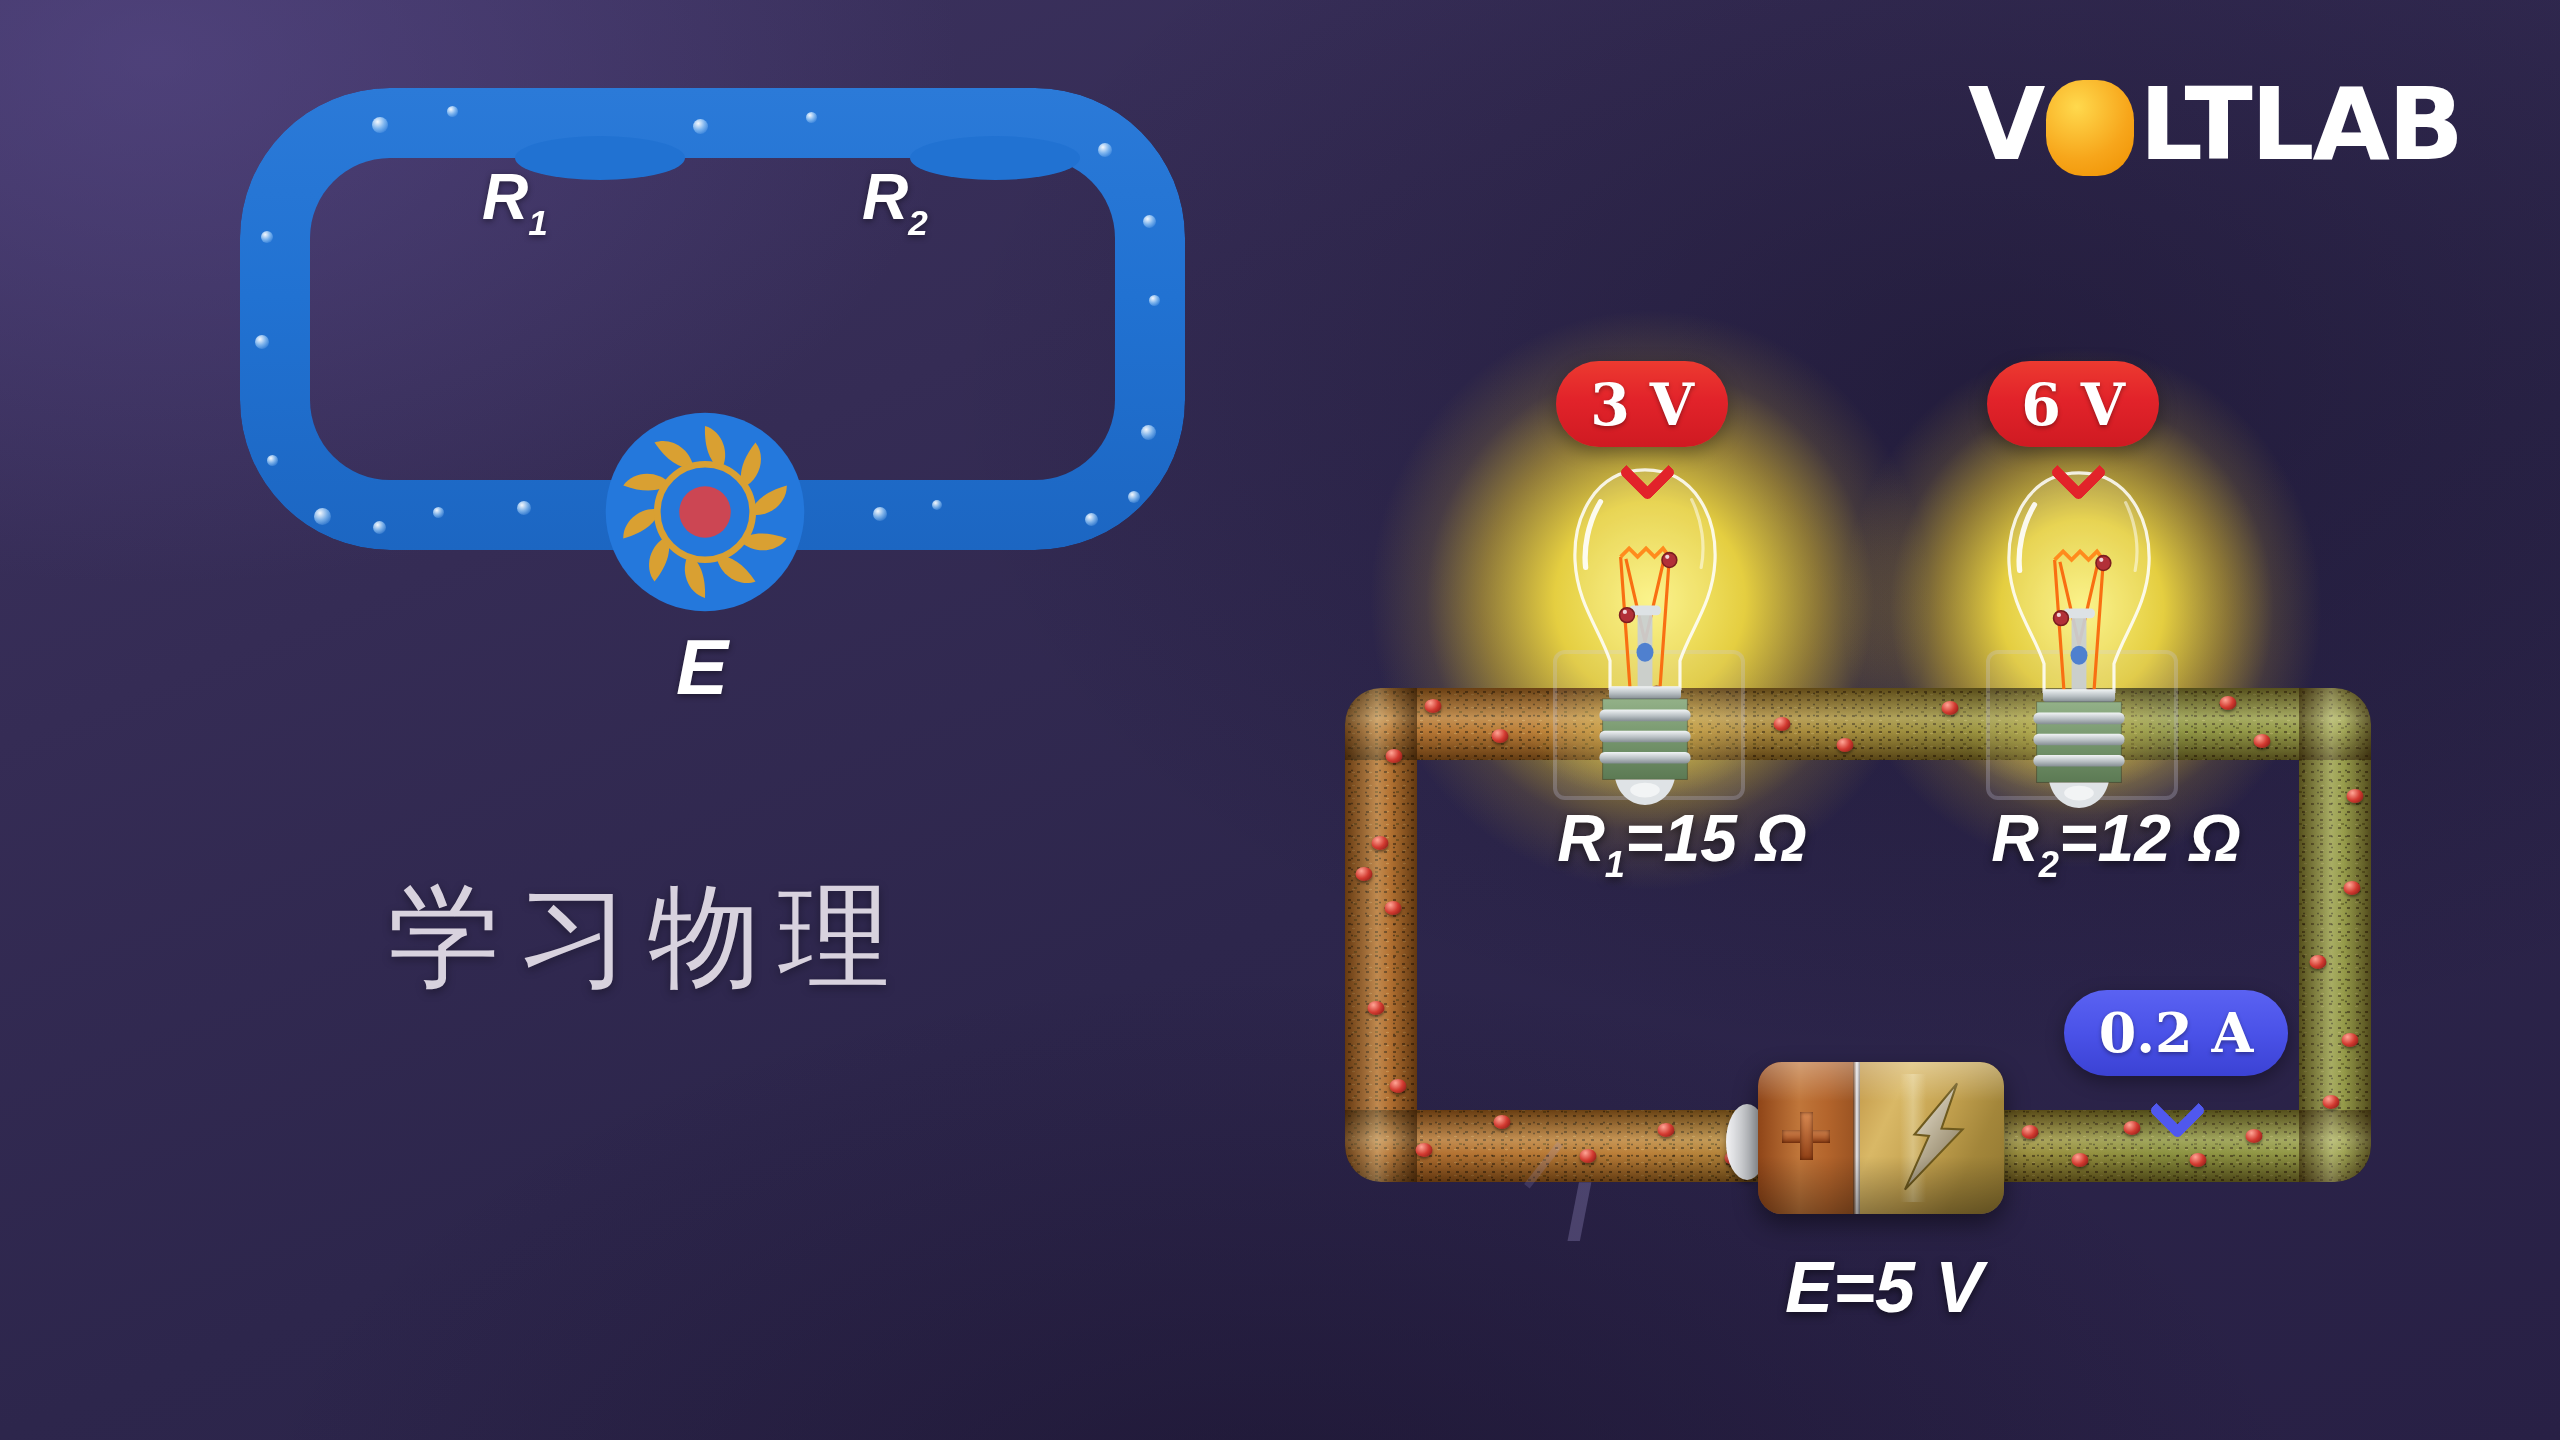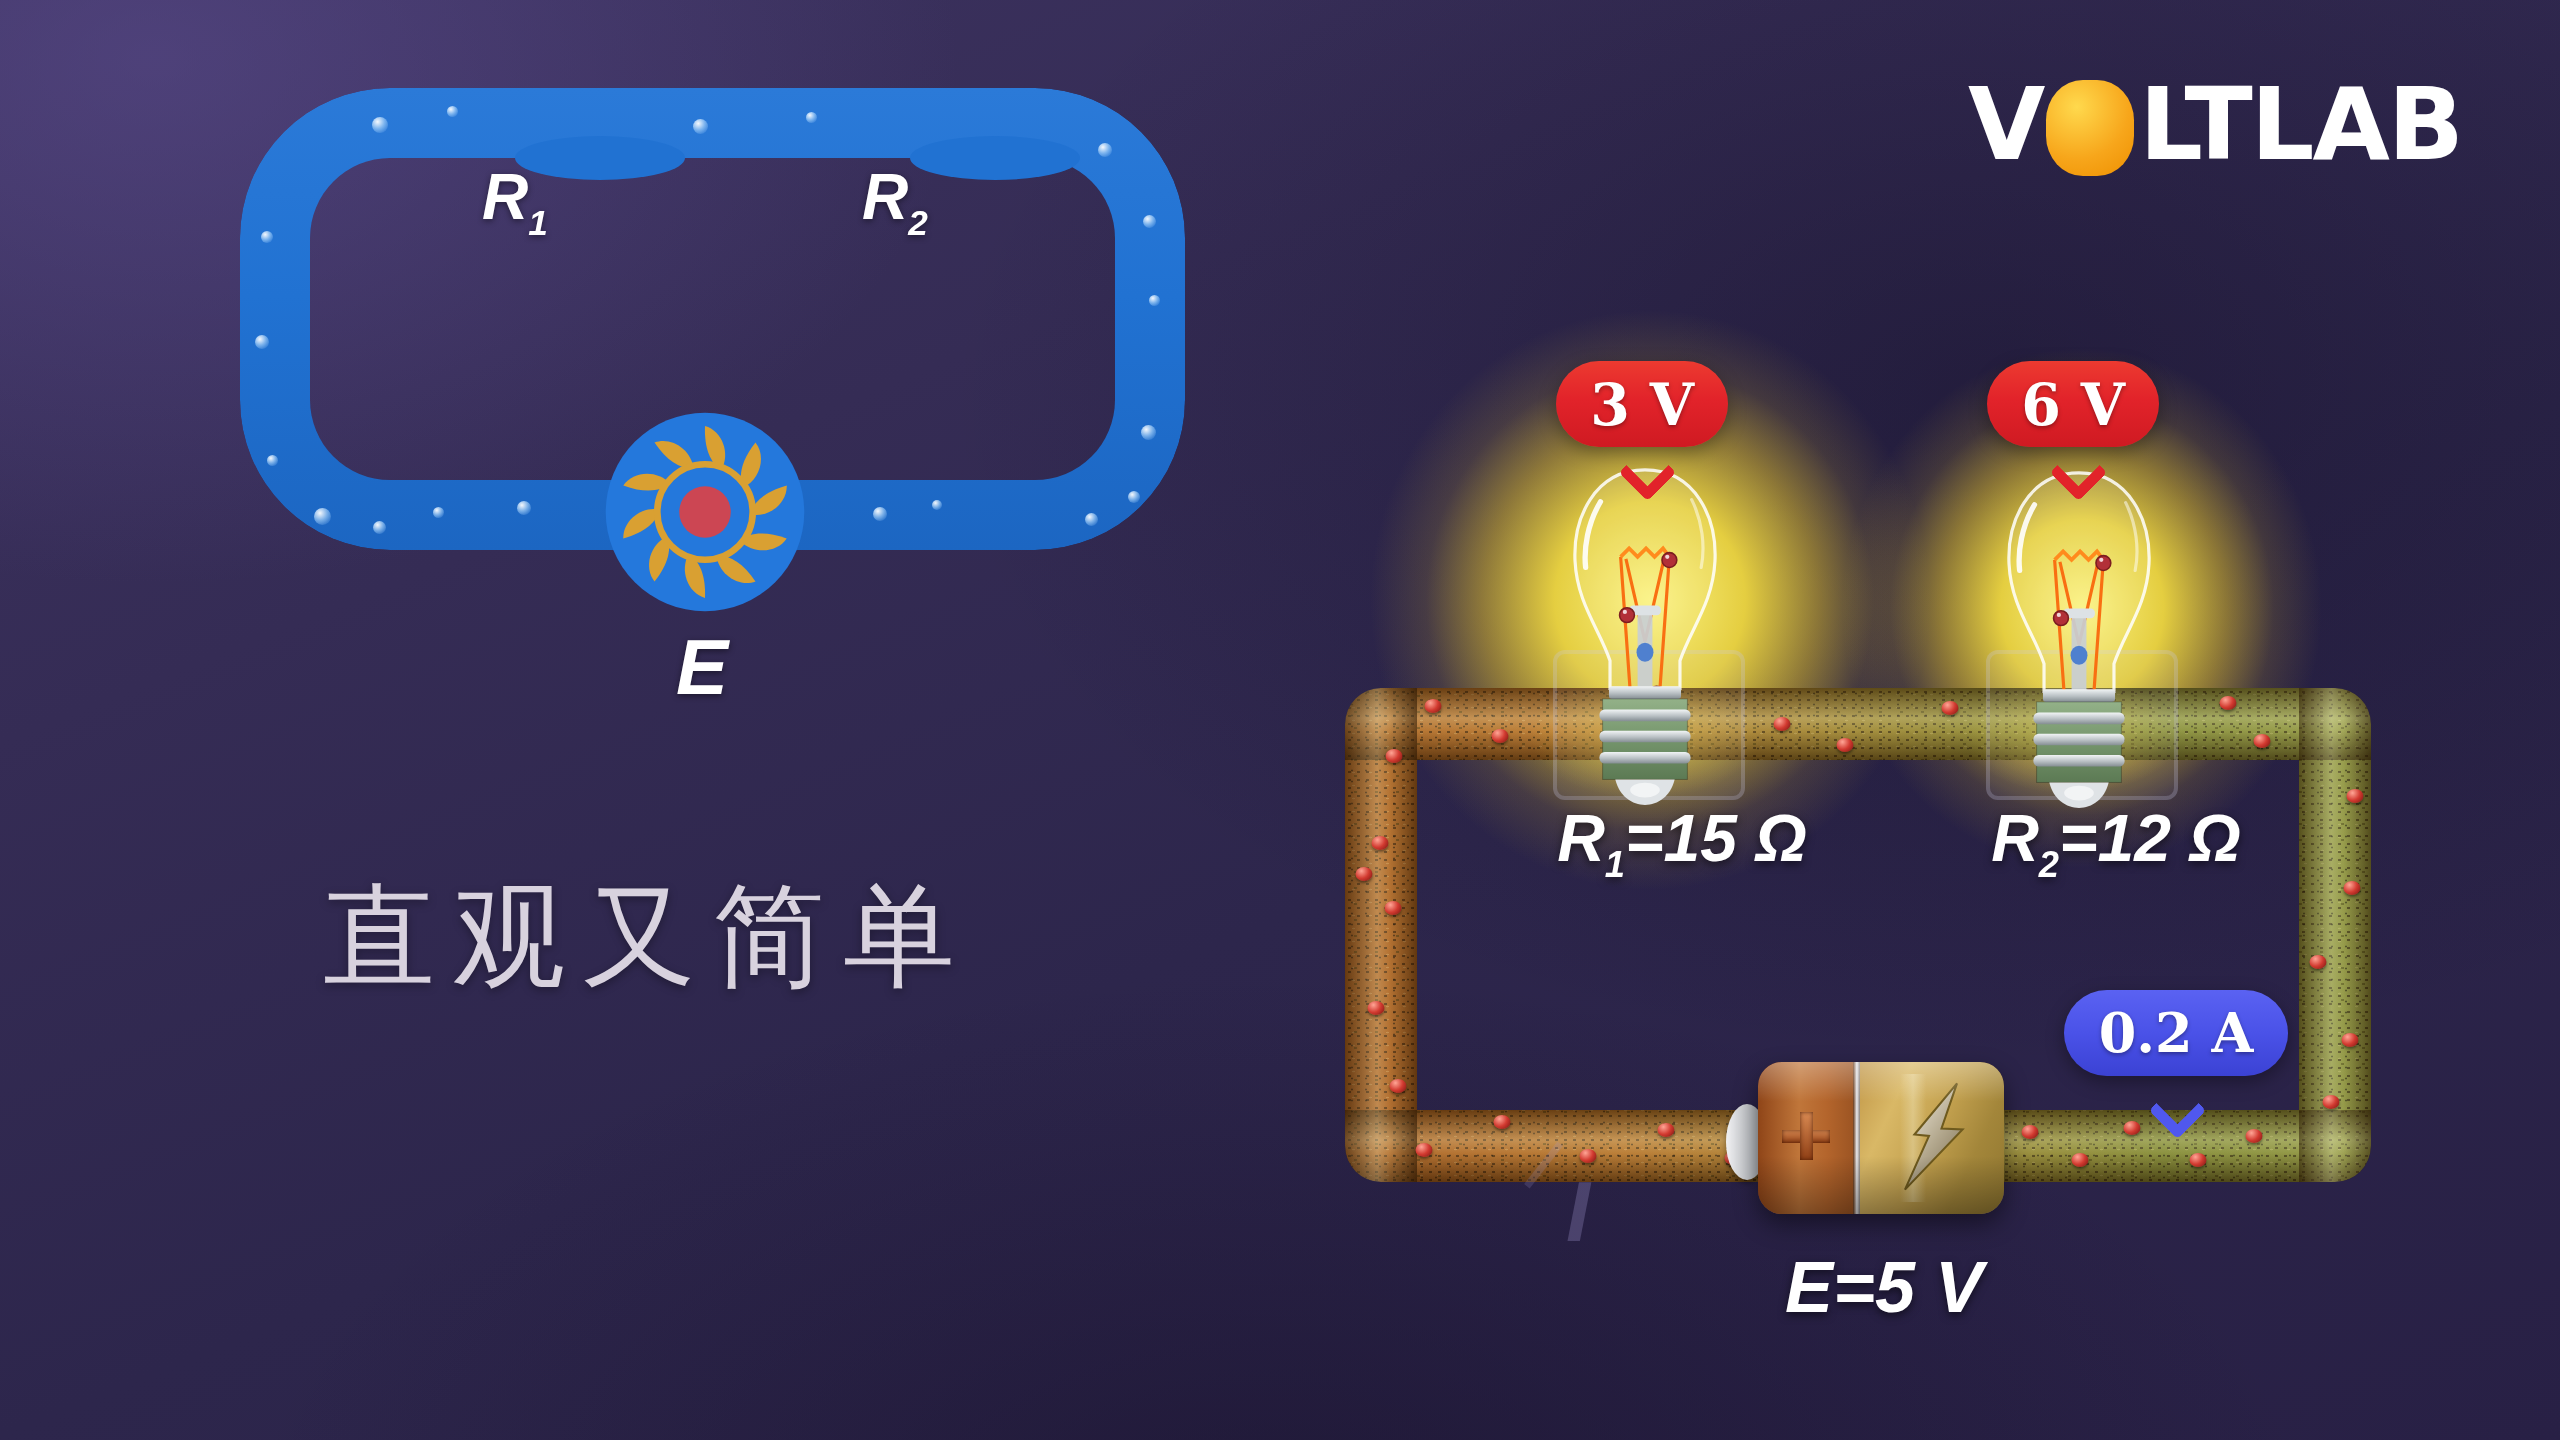--- a/index.html
+++ b/index.html
@@ -171,21 +171,21 @@
   </svg>
 
   <div class="abs serif loop-label" style="left:515px;top:160px">
     <span>R</span><span class="sub">1</span>
   </div>
   <div class="abs serif loop-label" style="left:895px;top:160px">
     <span>R</span><span class="sub">2</span>
   </div>
   <div class="abs serif loop-label" style="left:702px;top:622px;font-size:78px">E</div>
 
-  <div class="abs headline" style="left:648px;top:862px;font-size:112px;letter-spacing:18px">直观又简单</div>
+  <div class="abs headline" style="left:648px;top:862px;font-size:112px;letter-spacing:18px">学习物理</div>
 
   <div class="abs glow" style="left:1370px;top:310px;width:560px;height:580px"></div>
   <div class="abs glow" style="left:1842px;top:348px;width:480px;height:520px"></div>
 
   <div class="abs frame ringmask">
     <div class="shade-h" style="left:0;top:0;width:1026px;height:72px"></div>
     <div class="shade-h" style="left:0;top:422px;width:1026px;height:72px"></div>
     <div class="shade-v" style="left:0;top:0;width:72px;height:494px"></div>
     <div class="shade-v" style="left:954px;top:0;width:72px;height:494px"></div>
     <div class="abs" style="left:-1345px;top:-688px;width:2560px;height:1440px">

